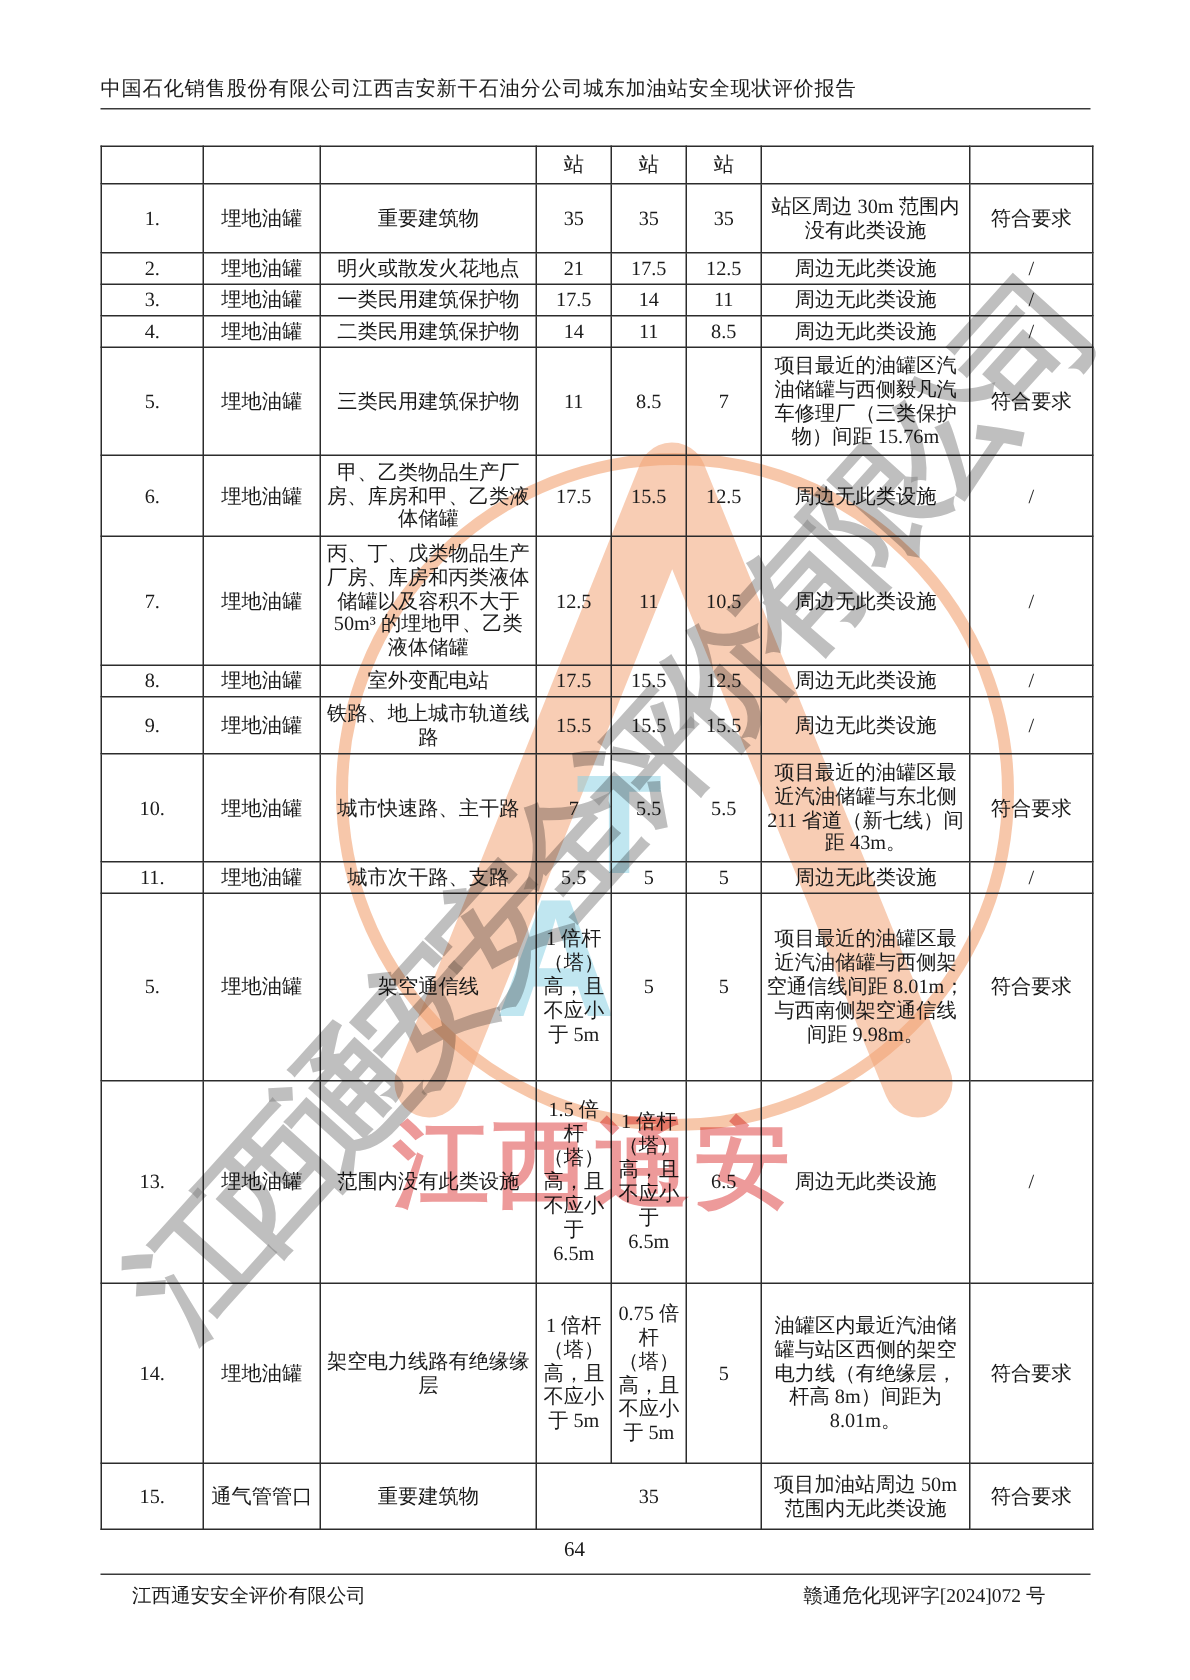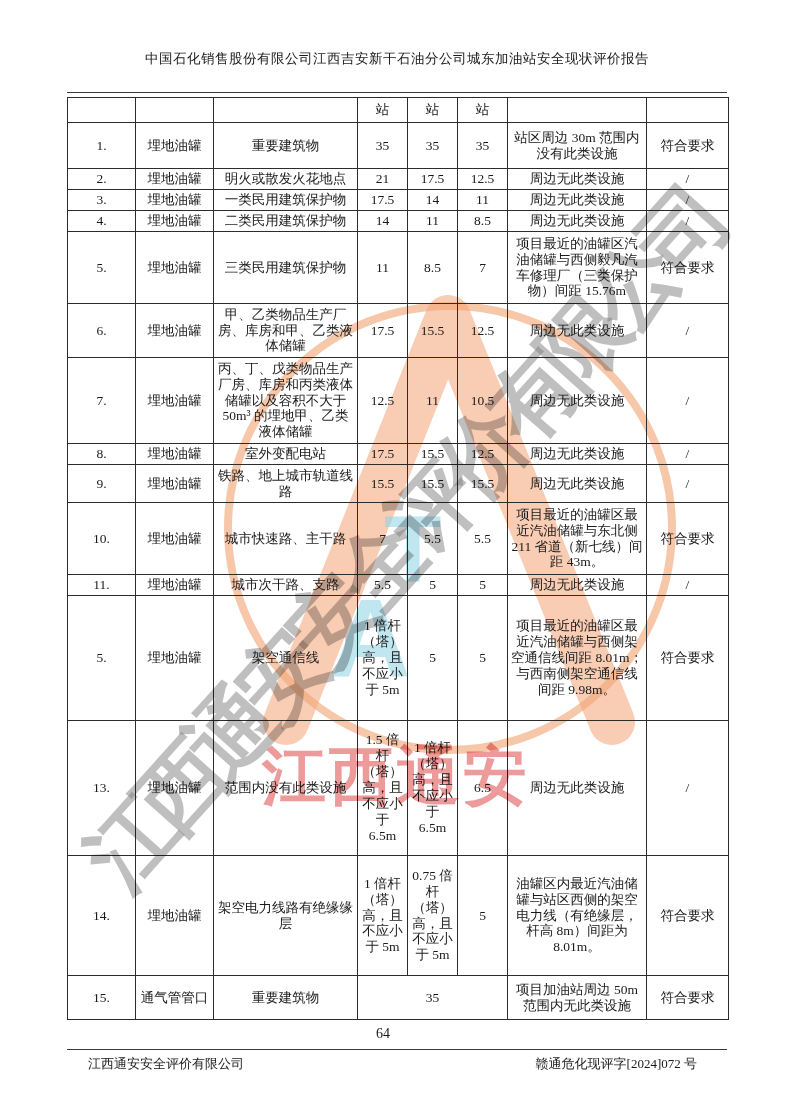--- a/index.html
+++ b/index.html
@@ -9,22 +9,22 @@
     position: relative;
     overflow: hidden;
     font-family: "Liberation Serif", "DejaVu Serif", serif;
     color: #1a1a1a;
   }
   .page { position: absolute; inset: 0; }
 
   
   .page-header {
     position: absolute; top: 50px; left: 67px; width: 660px;
-    text-align: center; font-size: 13.5px; letter-spacing: 0.5px;
-    padding-bottom: 24px; border-bottom: 1.5px solid #3a3a3a;
+    text-align: left; font-size: 13.5px; letter-spacing: 0.5px;
+    padding-bottom: 4px; border-bottom: 1.5px solid #3a3a3a;
     z-index: 3;
   }
 
   
   .tbl-wrap { position: absolute; top: 97px; left: 67px; z-index: 2; }
   table.report {
     border-collapse: collapse; table-layout: fixed; width: 661px;
     background: transparent;
   }
   table.report td {

